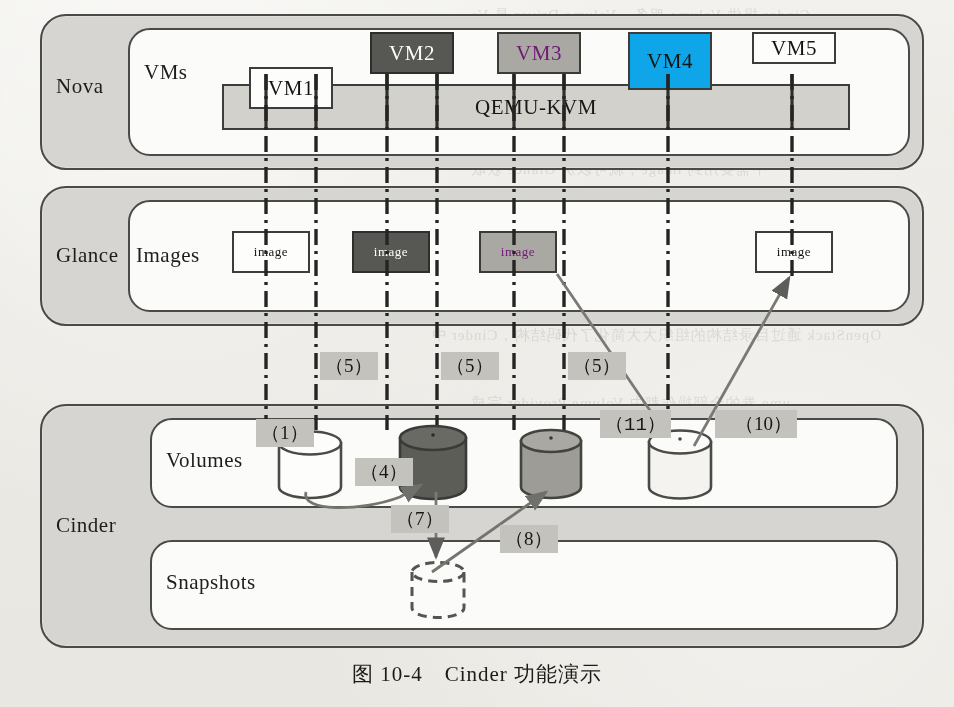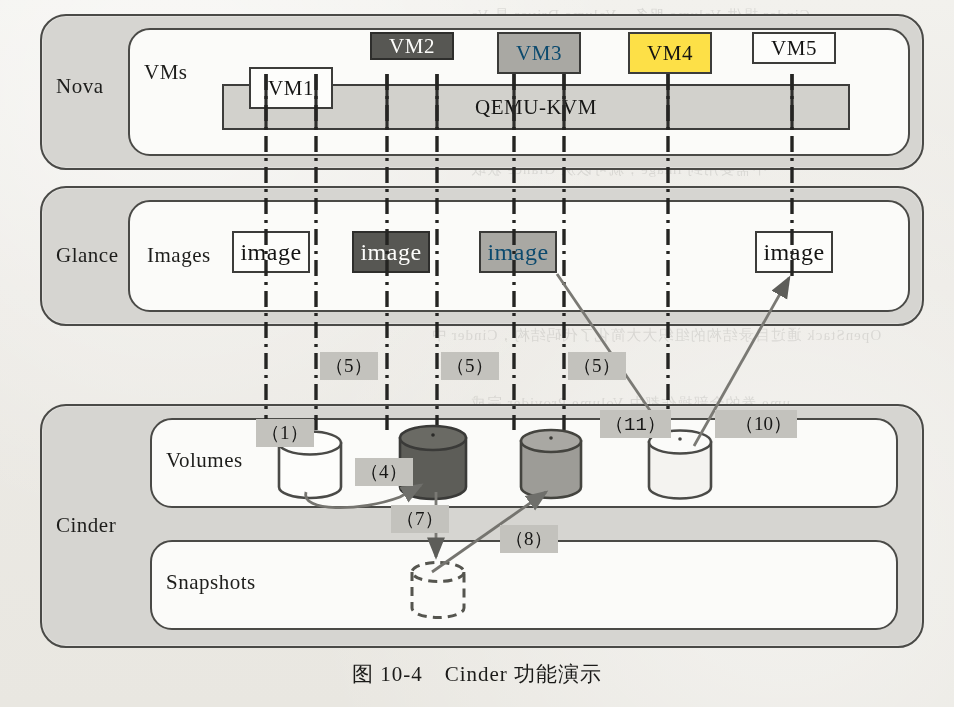--- a/index.html
+++ b/index.html
@@ -50,23 +50,23 @@
 
   
   .nodebox{
     position:absolute;
     border:2.5px solid #3c3c3a;
     display:flex;align-items:center;justify-content:center;
     font-size:21px;color:#141413;letter-spacing:.5px;
     box-sizing:border-box;
   }
   .nodebox.dark{background:#575753;color:#fdfdfb;border-color:#2e2e2c;}
-  .nodebox.mid{background:#a9a8a3;color:#0c4a6e;border-color:#3a3a38;}
+  .nodebox.mid{background:#a9a8a3;color:#701a75;border-color:#3a3a38;}
   .nodebox.white{background:#fdfdfb;color:#141413;}
-  .imgbox{font-size:24px;}
+  .imgbox{font-size:13px;}
 
   .hvbar{
     position:absolute;
     background:#d2d1cc;
     border:2.5px solid #3d3d3b;
     display:flex;align-items:center;justify-content:center;
     font-size:21px;color:#171716;letter-spacing:.5px;
     box-sizing:border-box;
   }
 
@@ -116,29 +116,29 @@
 <div id="stage">
 
   <div class="outer" style="left:40px;top:14px;width:880px;height:152px;"></div>
   <div class="outerlbl" style="left:56px;top:74px;">Nova</div>
   <div class="inner" style="left:128px;top:28px;width:778px;height:124px;"></div>
   <div class="innerlbl" style="left:144px;top:60px;">VMs</div>
 
   <div class="hvbar" style="left:222px;top:84px;width:628px;height:46px;">QEMU-KVM</div>
 
   <div class="nodebox white" style="left:249px;top:32px;width:84px;height:42px;margin-top:35px;">VM1</div>
-  <div class="nodebox dark" style="left:370px;top:32px;width:84px;height:28px;">VM2</div>
+  <div class="nodebox dark" style="left:370px;top:32px;width:84px;height:42px;">VM2</div>
   <div class="nodebox mid" style="left:497px;top:32px;width:84px;height:42px;">VM3</div>
-  <div class="nodebox white" style="left:628px;top:32px;width:84px;height:42px;background:#fde047;">VM4</div>
+  <div class="nodebox white" style="left:628px;top:32px;width:84px;height:58px;background:#0ea5e9;">VM4</div>
   <div class="nodebox white" style="left:752px;top:32px;width:84px;height:32px;">VM5</div>
 
   <div class="outer" style="left:40px;top:186px;width:880px;height:136px;"></div>
   <div class="outerlbl" style="left:56px;top:243px;">Glance</div>
   <div class="inner" style="left:128px;top:200px;width:778px;height:108px;"></div>
-  <div class="innerlbl" style="left:147px;top:243px;text-align:right;">Images</div>
+  <div class="innerlbl" style="left:136px;top:243px;text-align:right;">Images</div>
 
   <div class="nodebox white imgbox" style="left:232px;top:231px;width:78px;height:42px;">image</div>
   <div class="nodebox dark imgbox" style="left:352px;top:231px;width:78px;height:42px;">image</div>
   <div class="nodebox mid imgbox" style="left:479px;top:231px;width:78px;height:42px;">image</div>
   <div class="nodebox white imgbox" style="left:755px;top:231px;width:78px;height:42px;">image</div>
 
   <div class="outer" style="left:40px;top:404px;width:880px;height:240px;"></div>
   <div class="outerlbl" style="left:56px;top:513px;">Cinder</div>
 
   <div class="inner" style="left:150px;top:418px;width:744px;height:86px;"></div>

